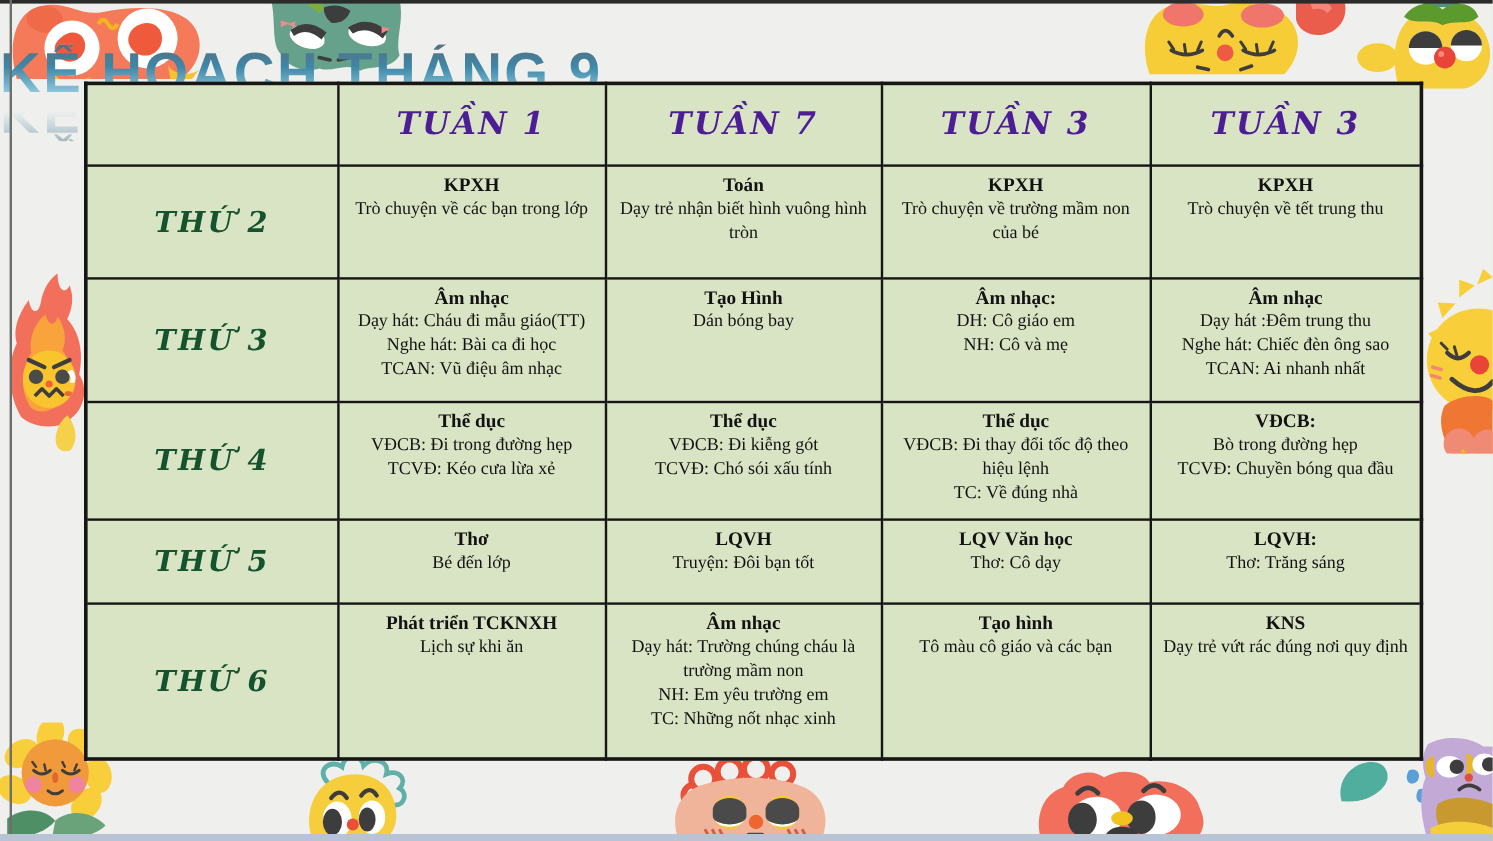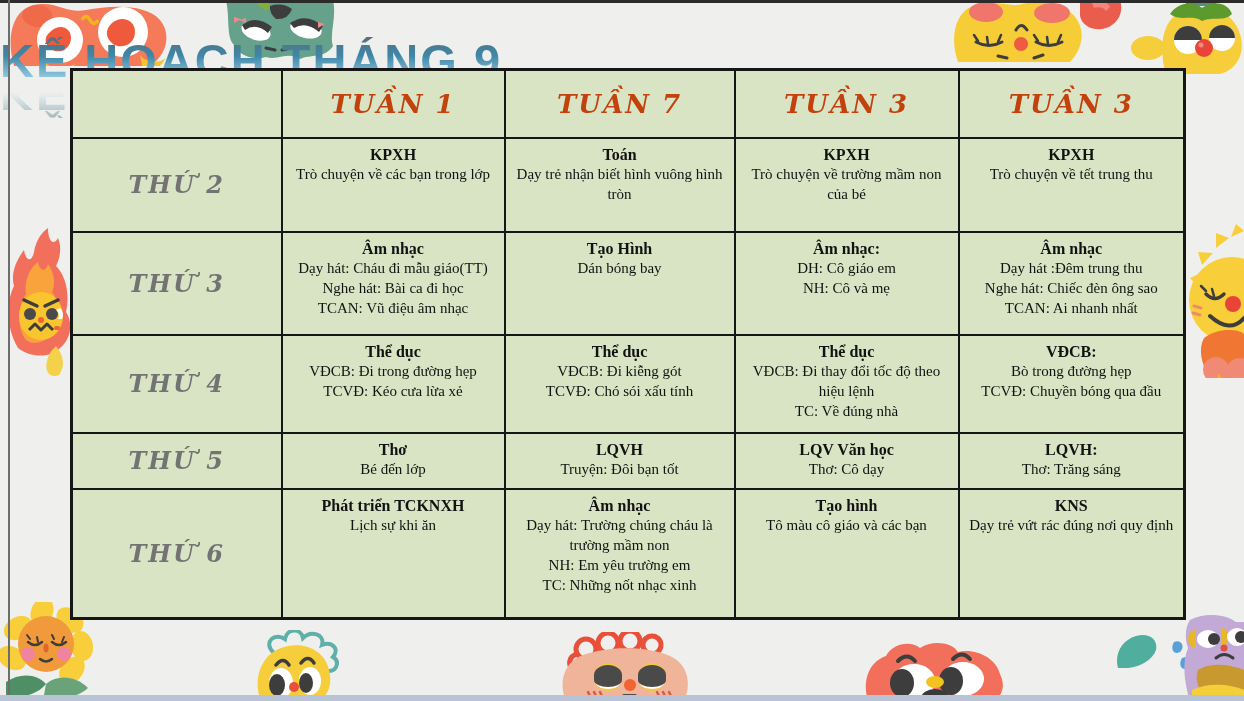--- a/index.html
+++ b/index.html
@@ -37,26 +37,26 @@
     background:#d9e4c4;
     border:3px solid #161616;
   }
   table.plan th, table.plan td { border:2.5px solid #161616; padding:4px 8px; }
   col.c-day{ width:210px; } col.c-w1{ width:223px; } col.c-w2{ width:230px; }
   col.c-w3{ width:224px; } col.c-w4{ width:226px; }
 
   th.week {
     font-family:"DejaVu Serif", serif; font-style:italic; font-weight:bold;
     font-size:26px; letter-spacing:2px; text-align:center; vertical-align:middle;
-    color:#c2410c;
+    color:#4c1d95;
   }
   td.day {
     font-family:"DejaVu Serif", serif; font-style:italic; font-weight:bold;
     font-size:24px; letter-spacing:2px; text-align:center; vertical-align:middle;
-    color:#737373;
+    color:#14532d;
   }
   td.cell { vertical-align:top; text-align:center; color:#121212;margin-left:17px; }
   .cell-title { font-weight:bold; font-size:16px; line-height:1.3; padding-top:2px; }
   .cell-body  { font-size:15px; line-height:1.32; white-space:pre-line; }
 
   
   .decor { position:absolute; z-index:1; }
   .decor svg { display:block; }
 </style>
 </head>
@@ -343,21 +343,21 @@
         <div class="cell-body">VĐCB: Đi thay đổi tốc độ theo hiệu lệnh
 TC: Về đúng nhà</div>
       </td>
       <td class="cell">
         <div class="cell-title">VĐCB:</div>
         <div class="cell-body">Bò trong đường hẹp
 TCVĐ: Chuyền bóng qua đầu</div>
       </td>
     </tr>
 
-    <tr style="height:56px;">
+    <tr style="height:70px;">
       <td class="day">THỨ 5</td>
       <td class="cell">
         <div class="cell-title">Thơ</div>
         <div class="cell-body">Bé đến lớp</div>
       </td>
       <td class="cell">
         <div class="cell-title">LQVH</div>
         <div class="cell-body">Truyện: Đôi bạn tốt</div>
       </td>
       <td class="cell">

